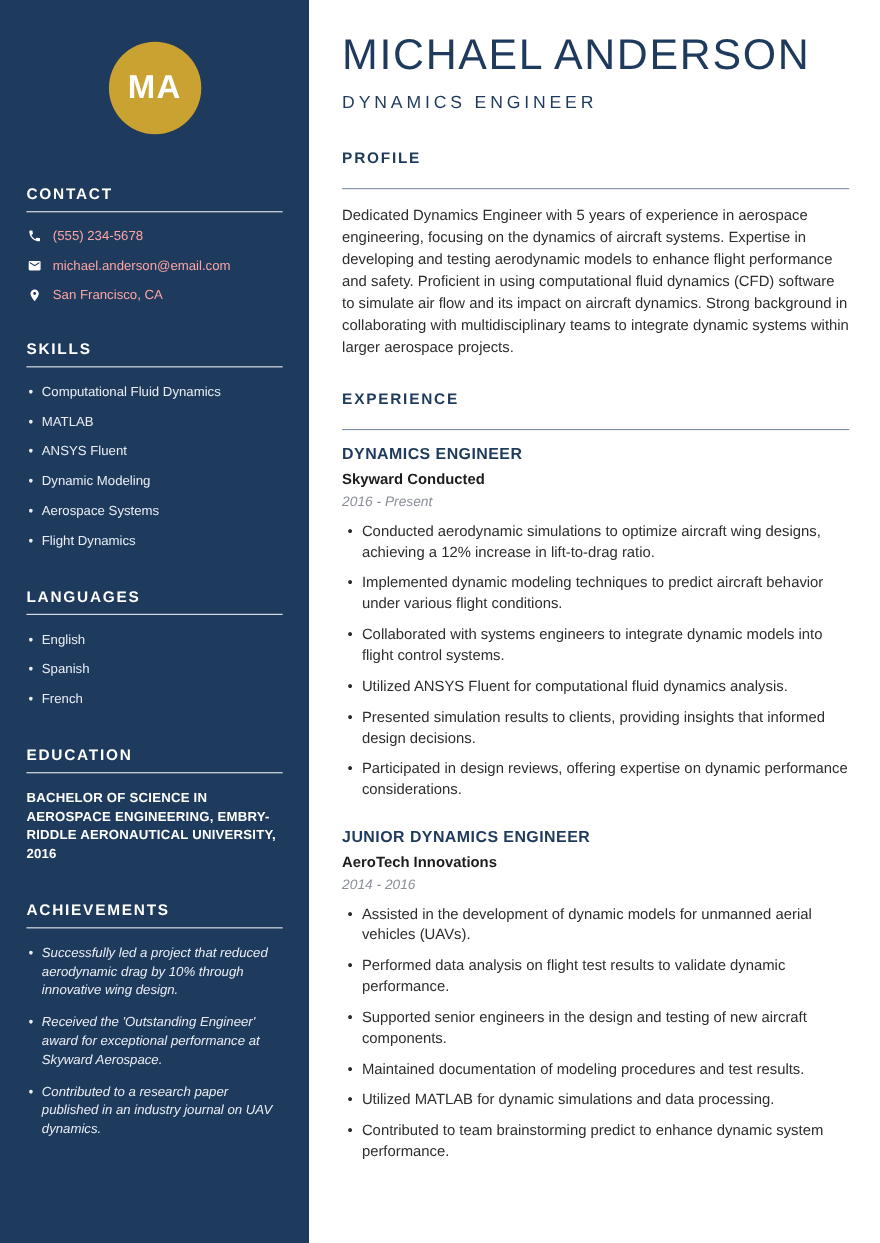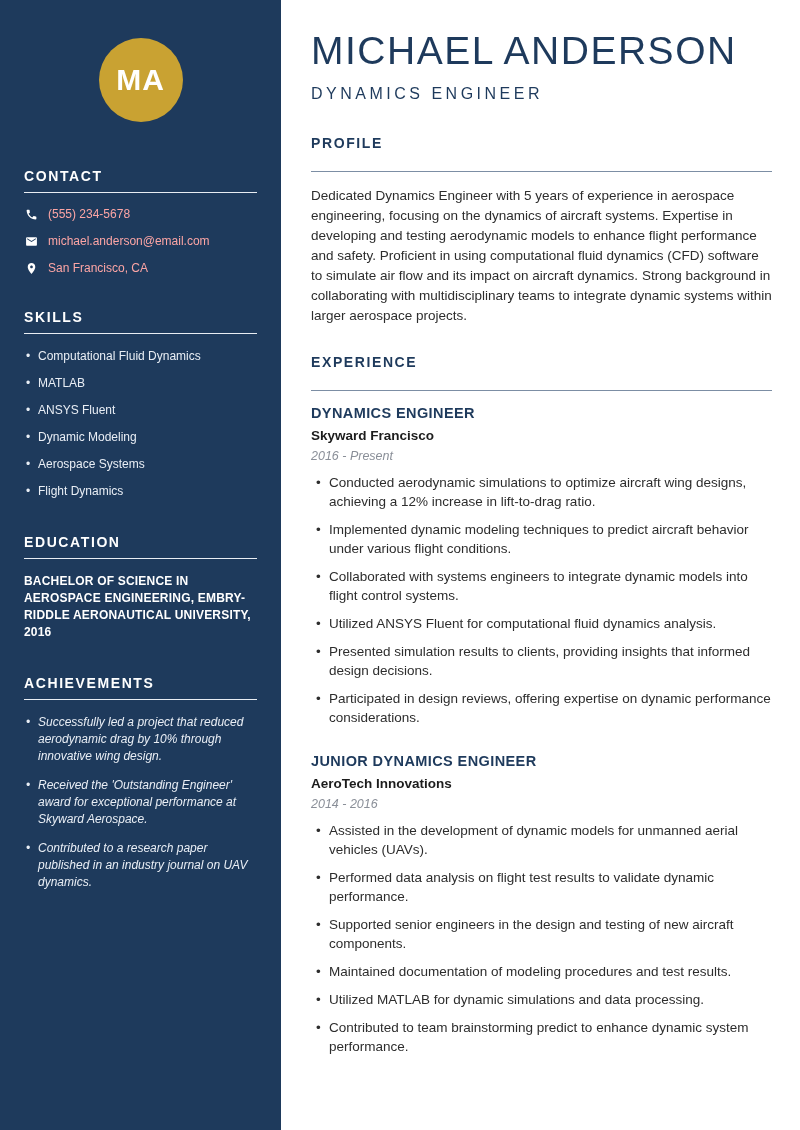--- a/index.html
+++ b/index.html
@@ -220,20 +220,28 @@
       <ul class="dot-list">
         <li>Computational Fluid Dynamics</li>
         <li>MATLAB</li>
         <li>ANSYS Fluent</li>
         <li>Dynamic Modeling</li>
         <li>Aerospace Systems</li>
         <li>Flight Dynamics</li>
       </ul>
     </section>
 
+    <section class="side-section">
+      <h2 class="side-title">LANGUAGES</h2>
+      <ul class="dot-list">
+        <li>English</li>
+        <li>Spanish</li>
+        <li>French</li>
+      </ul>
+    </section>
 
     <section class="side-section">
       <h2 class="side-title">EDUCATION</h2>
       <p class="edu-text">BACHELOR OF SCIENCE IN AEROSPACE ENGINEERING, EMBRY-RIDDLE AERONAUTICAL UNIVERSITY, 2016</p>
     </section>
 
     <section class="side-section">
       <h2 class="side-title">ACHIEVEMENTS</h2>
       <ul class="dot-list ach-list">
         <li>Successfully led a project that reduced aerodynamic drag by 10% through innovative wing design.</li>
@@ -252,21 +260,21 @@
     <section class="profile-section">
       <h2 class="main-title">PROFILE</h2>
       <p class="profile-text">Dedicated Dynamics Engineer with 5 years of experience in aerospace engineering, focusing on the dynamics of aircraft systems. Expertise in developing and testing aerodynamic models to enhance flight performance and safety. Proficient in using computational fluid dynamics (CFD) software to simulate air flow and its impact on aircraft dynamics. Strong background in collaborating with multidisciplinary teams to integrate dynamic systems within larger aerospace projects.</p>
     </section>
 
     <section class="experience-section">
       <h2 class="main-title">EXPERIENCE</h2>
 
       <div class="job">
         <h3 class="job-role">DYNAMICS ENGINEER</h3>
-        <div class="job-company">Skyward Francisco</div>
+        <div class="job-company">Skyward Conducted</div>
         <div class="job-dates">2016 - Present</div>
         <ul class="job-bullets">
           <li>Conducted aerodynamic simulations to optimize aircraft wing designs, achieving a 12% increase in lift-to-drag ratio.</li>
           <li>Implemented dynamic modeling techniques to predict aircraft behavior under various flight conditions.</li>
           <li>Collaborated with systems engineers to integrate dynamic models into flight control systems.</li>
           <li>Utilized ANSYS Fluent for computational fluid dynamics analysis.</li>
           <li>Presented simulation results to clients, providing insights that informed design decisions.</li>
           <li>Participated in design reviews, offering expertise on dynamic performance considerations.</li>
         </ul>
       </div>

